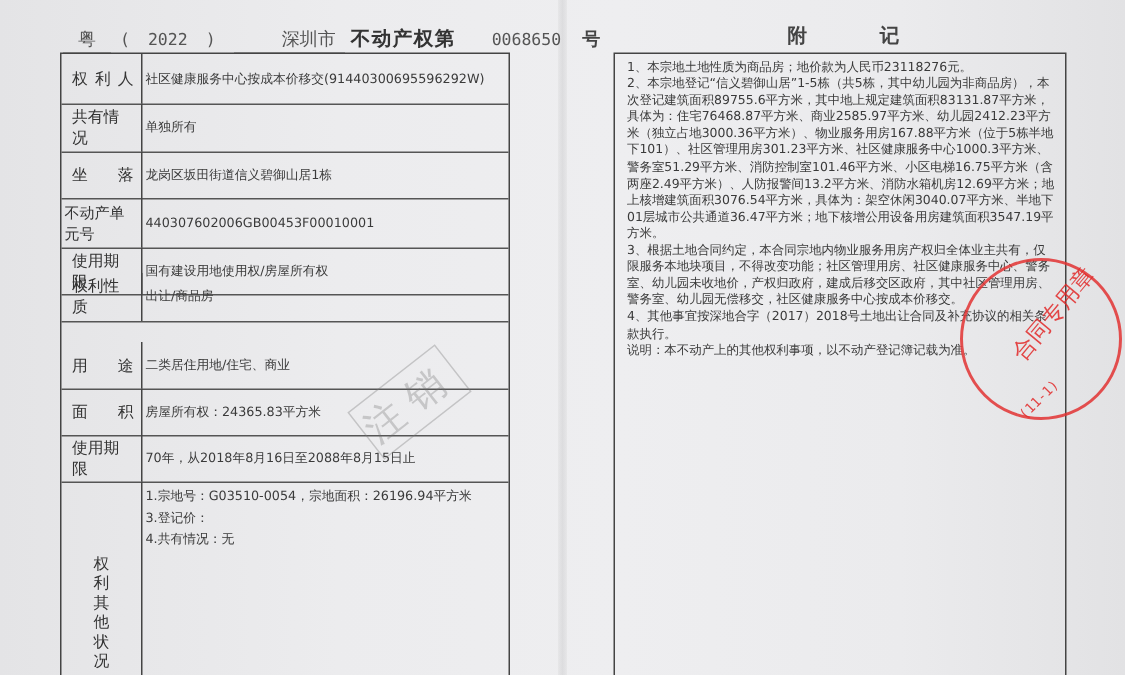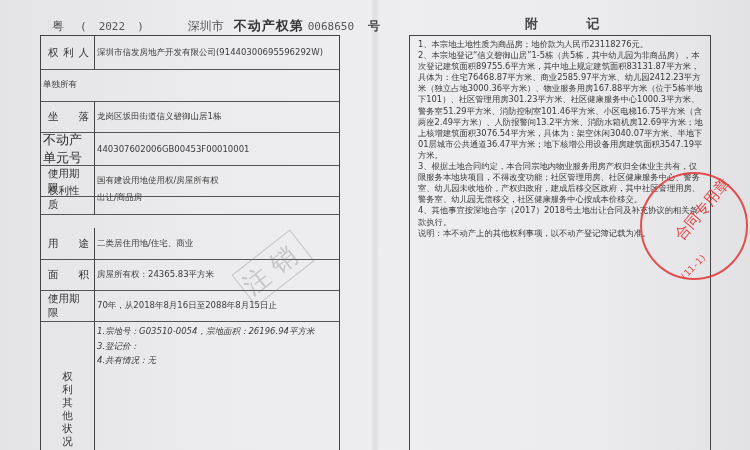--- a/index.html
+++ b/index.html
@@ -10,35 +10,35 @@
     color:#333;
   }
   .fold { position:absolute; top:0; bottom:0; width:6px; background:linear-gradient(90deg,rgba(0,0,0,0.03),rgba(0,0,0,0.07),rgba(0,0,0,0.03)); }
   
   .cert-header { position:absolute; left:42px; top:17px; height:18px; display:flex; align-items:baseline; font-size:12px; color:#555; white-space:nowrap; }
   .cert-header .u { border-bottom:1px solid #666; padding:0 6px; }
   .cert-header .prov { width:20px; text-align:center; }
   .cert-header .yr { margin:0 6px; font-family:"DejaVu Sans Mono","Liberation Mono",monospace; font-size:11px; }
   .cert-header .city { width:62px; text-align:right; margin-left:6px; }
   .cert-header .title { font-weight:bold; font-size:13px; color:#333; margin-left:4px; letter-spacing:1px; }
-  .cert-header .num { font-family:"DejaVu Sans Mono","Liberation Mono",monospace; font-size:11px; margin-left:4px; color:#555; }
+  .cert-header .num { font-family:"DejaVu Sans Mono","Liberation Mono",monospace; font-size:11px; margin-left:24px; color:#555; }
   .cert-header .hao { margin-left:14px; font-weight:bold; color:#444; }
 
   
   .rights-table { position:absolute; left:40px; top:35px; width:300px; height:420px; border:1px solid #444; box-sizing:border-box; }
   .row { position:absolute; left:0; right:0; border-bottom:1px solid #555; display:flex; }
   .row .lab { width:54px; flex:none; border-right:1px solid #444; display:flex; align-items:center; justify-content:space-between; padding:0 5px 0 7px; box-sizing:border-box; font-size:10.5px; color:#333; letter-spacing:0; }
   .row .lab.center { justify-content:center; }
-  .row .lab.small { font-size:13px; padding:0 2px; justify-content:center; }
+  .row .lab.small { font-size:10px; padding:0 2px; justify-content:center; }
   .row .val { flex:1; display:flex; align-items:center; padding-left:2px; font-size:8.5px; font-family:"DejaVu Sans","Liberation Sans",sans-serif; color:#3a3a3a; white-space:nowrap; overflow:hidden; }
   .row.other { border-bottom:none; }
   .row.other .lab { flex-direction:column; justify-content:center; padding:40px 0 0 0; }
   .row.other .lab span { display:block; font-size:10.5px; line-height:13px; }
   .row.other .val { flex-direction:column; align-items:flex-start; justify-content:flex-start; padding-top:3px; }
-  .row.other .val div { line-height:14.5px; font-size:8.5px;font-style:italic; }
+  .row.other .val div { line-height:14.5px; font-size:8.5px; }
 
   
   .cancel-stamp { position:absolute; left:236px; top:248px; width:72px; height:38px; border:1.5px solid rgba(120,120,120,0.35); transform:rotate(-38deg); display:flex; align-items:center; justify-content:center; font-size:26px; color:rgba(110,110,110,0.3); letter-spacing:8px; font-family:"DejaVu Sans","Liberation Sans",sans-serif; }
 
   
   .notes-title { position:absolute; left:525px; top:15px; font-size:13px; font-weight:bold; color:#444; letter-spacing:22px; }
   .notes-box { position:absolute; left:409px; top:35px; width:302px; height:420px; border:1px solid #444; box-sizing:border-box; padding:3px 6px 0 8px; }
   .notes-box p { margin:0; font-size:8.3px; line-height:11.1px; color:#3a3a3a; font-family:"DejaVu Sans","Liberation Sans",sans-serif; word-break:break-all; }
 
   
@@ -62,23 +62,24 @@
   <span class="hao">号</span>
 </div>
 
 <div class="rights-table">
   <div class="row" style="top:0;height:33px">
     <div class="lab">
         <span>权</span>
         <span>利</span>
         <span>人</span>
       </div>
-    <div class="val">深圳市信发房地产开发有限公司(91440300695596292W)</div>
+    <div class="val">社区健康服务中心按成本价移交(91440300695596292W)</div>
   </div>
   <div class="row" style="top:33px;height:32px">
+    <div class="lab center">共有情况</div>
     <div class="val">单独所有</div>
   </div>
   <div class="row" style="top:65px;height:31px">
     <div class="lab">
         <span>坐</span>
         <span>落</span>
       </div>
     <div class="val">龙岗区坂田街道信义碧御山居1栋</div>
   </div>
   <div class="row" style="top:96px;height:33px">

